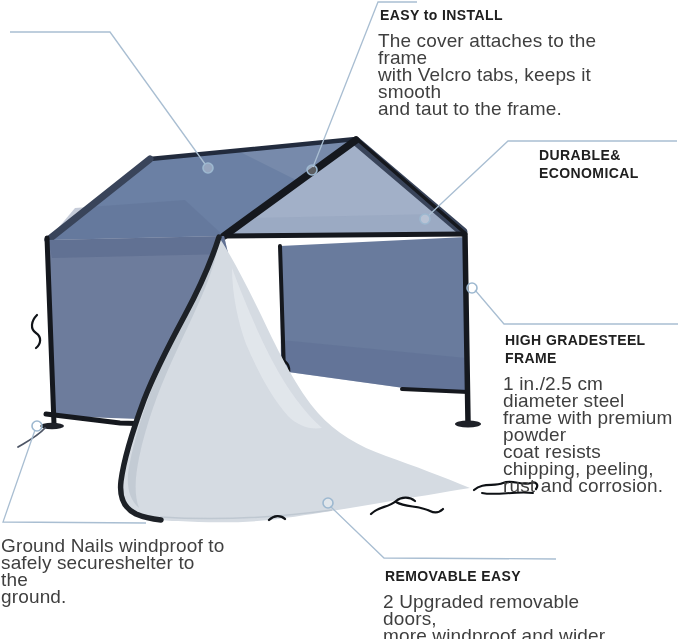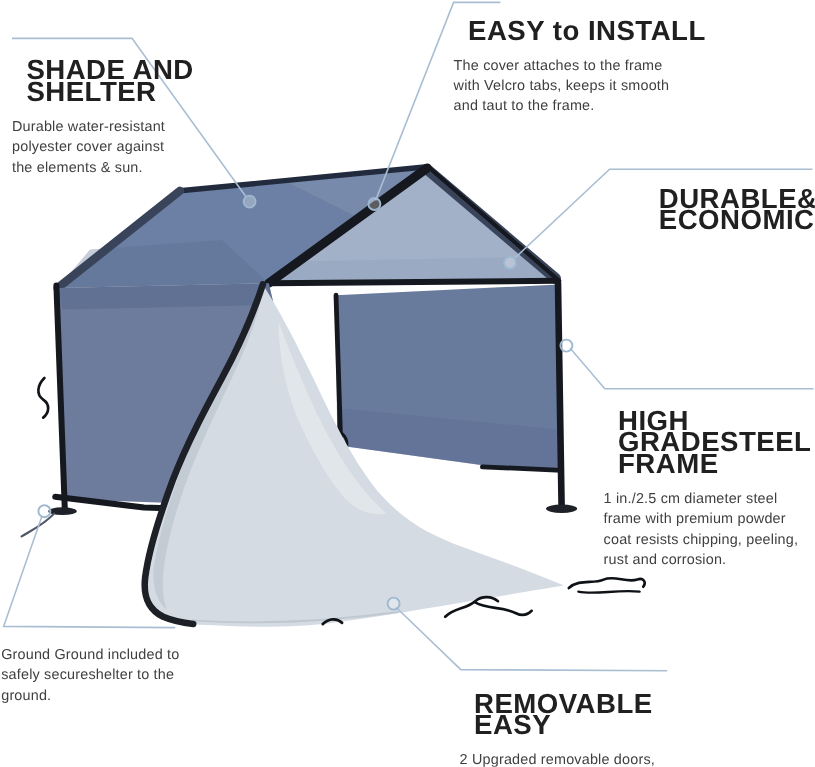--- a/index.html
+++ b/index.html
@@ -5,25 +5,25 @@
   html,body { margin:0; padding:0; }
   body {
     width:679px; height:639px; background:#ffffff;
     font-family:"Liberation Sans","DejaVu Sans",sans-serif;
     -webkit-font-smoothing:antialiased;
   }
   .canvas { position:relative; width:679px; height:639px; background:#ffffff; overflow:hidden; }
   svg.tent-svg { position:absolute; left:0; top:0; width:679px; height:639px; }
   .callout { position:absolute; }
   .callout h3 {
-    margin:12px; font-size:23px; line-height:18px; font-weight:bold;
+    margin:2px; font-size:14px; line-height:18px; font-weight:bold;
     letter-spacing:0.4px; color:#202020; white-space:pre-line;
   }
   .callout p {
-    margin:8px 0 0 0; font-size:12px; line-height:17px;
+    margin:8px 0 0 0; font-size:19px; line-height:17px;
     color:#3f3f3f; white-space:pre-line; letter-spacing:0.15px;
   }
   .c-shade    { left:10px;  top:37px;  width:225px; }
   .c-easy     { left:378px; top:4px;   width:235px; }
   .c-durable  { left:537px; top:144px; width:168px; }
   .c-high     { left:503px; top:329px; width:178px; }
   .c-anchors  { left:1px;   top:529px; width:225px; }
   .c-doors    { left:383px; top:565px; width:225px; }
 </style>
 </head>
@@ -117,27 +117,20 @@
     <g fill="rgba(255,255,255,0.3)" stroke-width="1.6">
       <circle cx="208" cy="168" r="5" stroke="#9db8d0"></circle>
       <circle cx="312" cy="170" r="5" stroke="#9db8d0"></circle>
       <circle cx="425" cy="219" r="5" stroke="#9db8d0"></circle>
       <circle cx="472" cy="288" r="5" stroke="#9db8d0"></circle>
       <circle cx="37" cy="426" r="5" stroke="#9db8d0"></circle>
       <circle cx="328" cy="503" r="5" stroke="#9db8d0"></circle>
     </g>
   </svg>
 
-  <div class="callout c-shade">
-    <h3>SHADE AND
-SHELTER</h3>
-    <p>Durable water-resistant
-polyester cover against
-the elements &amp; sun.</p>
-  </div>
 
   <div class="callout c-easy">
     <h3>EASY to INSTALL</h3>
     <p>The cover attaches to the frame
 with Velcro tabs, keeps it smooth
 and taut to the frame.</p>
   </div>
 
   <div class="callout c-durable">
     <h3>DURABLE&amp;
@@ -147,21 +140,21 @@
   <div class="callout c-high">
     <h3>HIGH GRADESTEEL
 FRAME</h3>
     <p>1 in./2.5 cm diameter steel
 frame with premium powder
 coat resists chipping, peeling,
 rust and corrosion.</p>
   </div>
 
   <div class="callout c-anchors">
-    <p>Ground Ground included to
+    <p>Ground Nails windproof to
 safely secureshelter to the
 ground.</p>
   </div>
 
   <div class="callout c-doors">
     <h3>REMOVABLE EASY</h3>
     <p>2 Upgraded removable doors,
 more windproof and wider
 range of uses.</p>
   </div>

